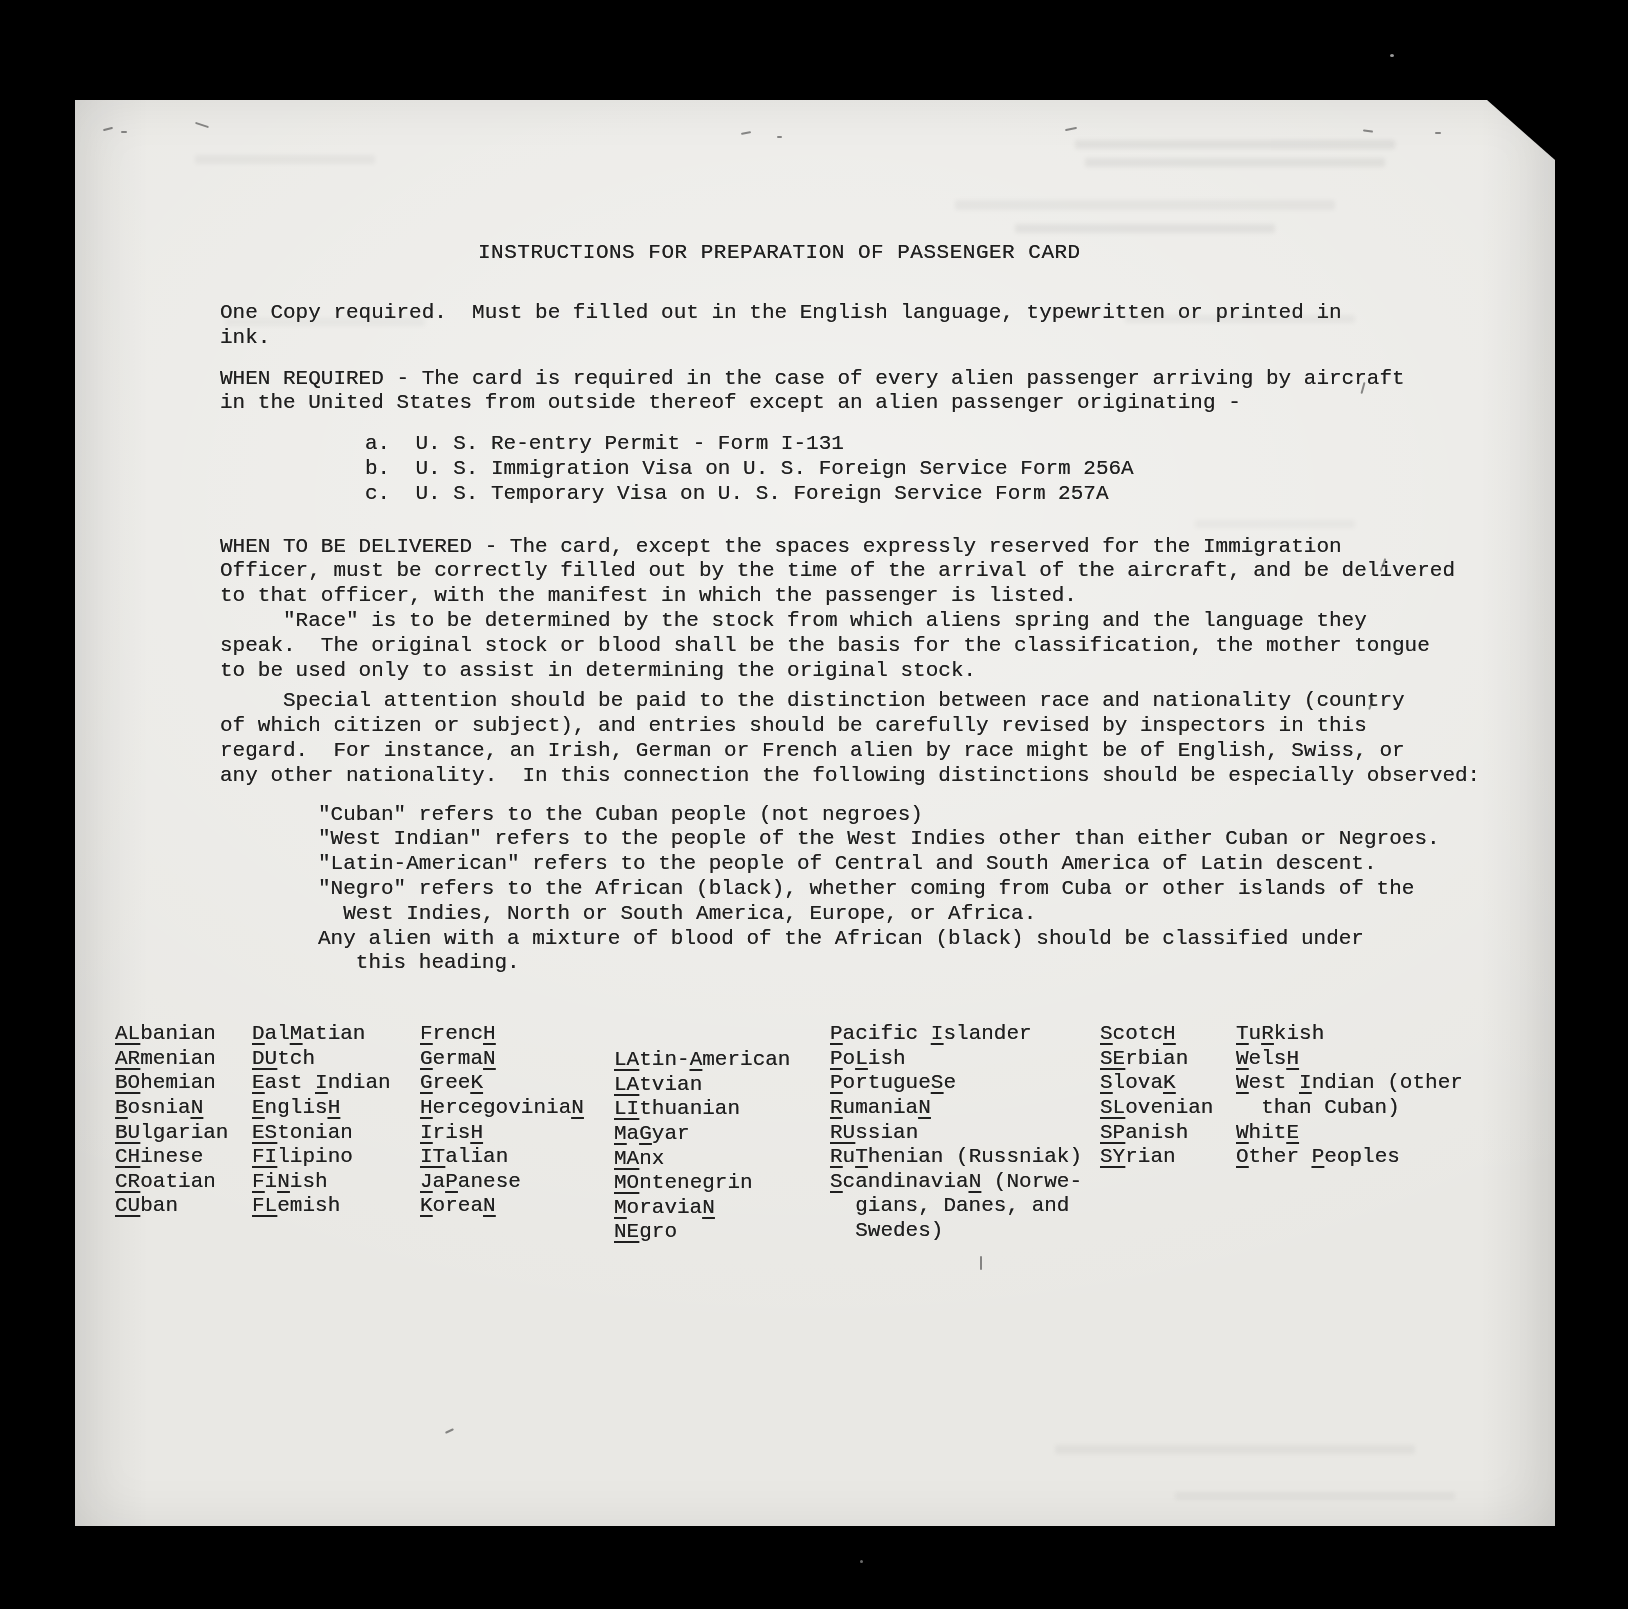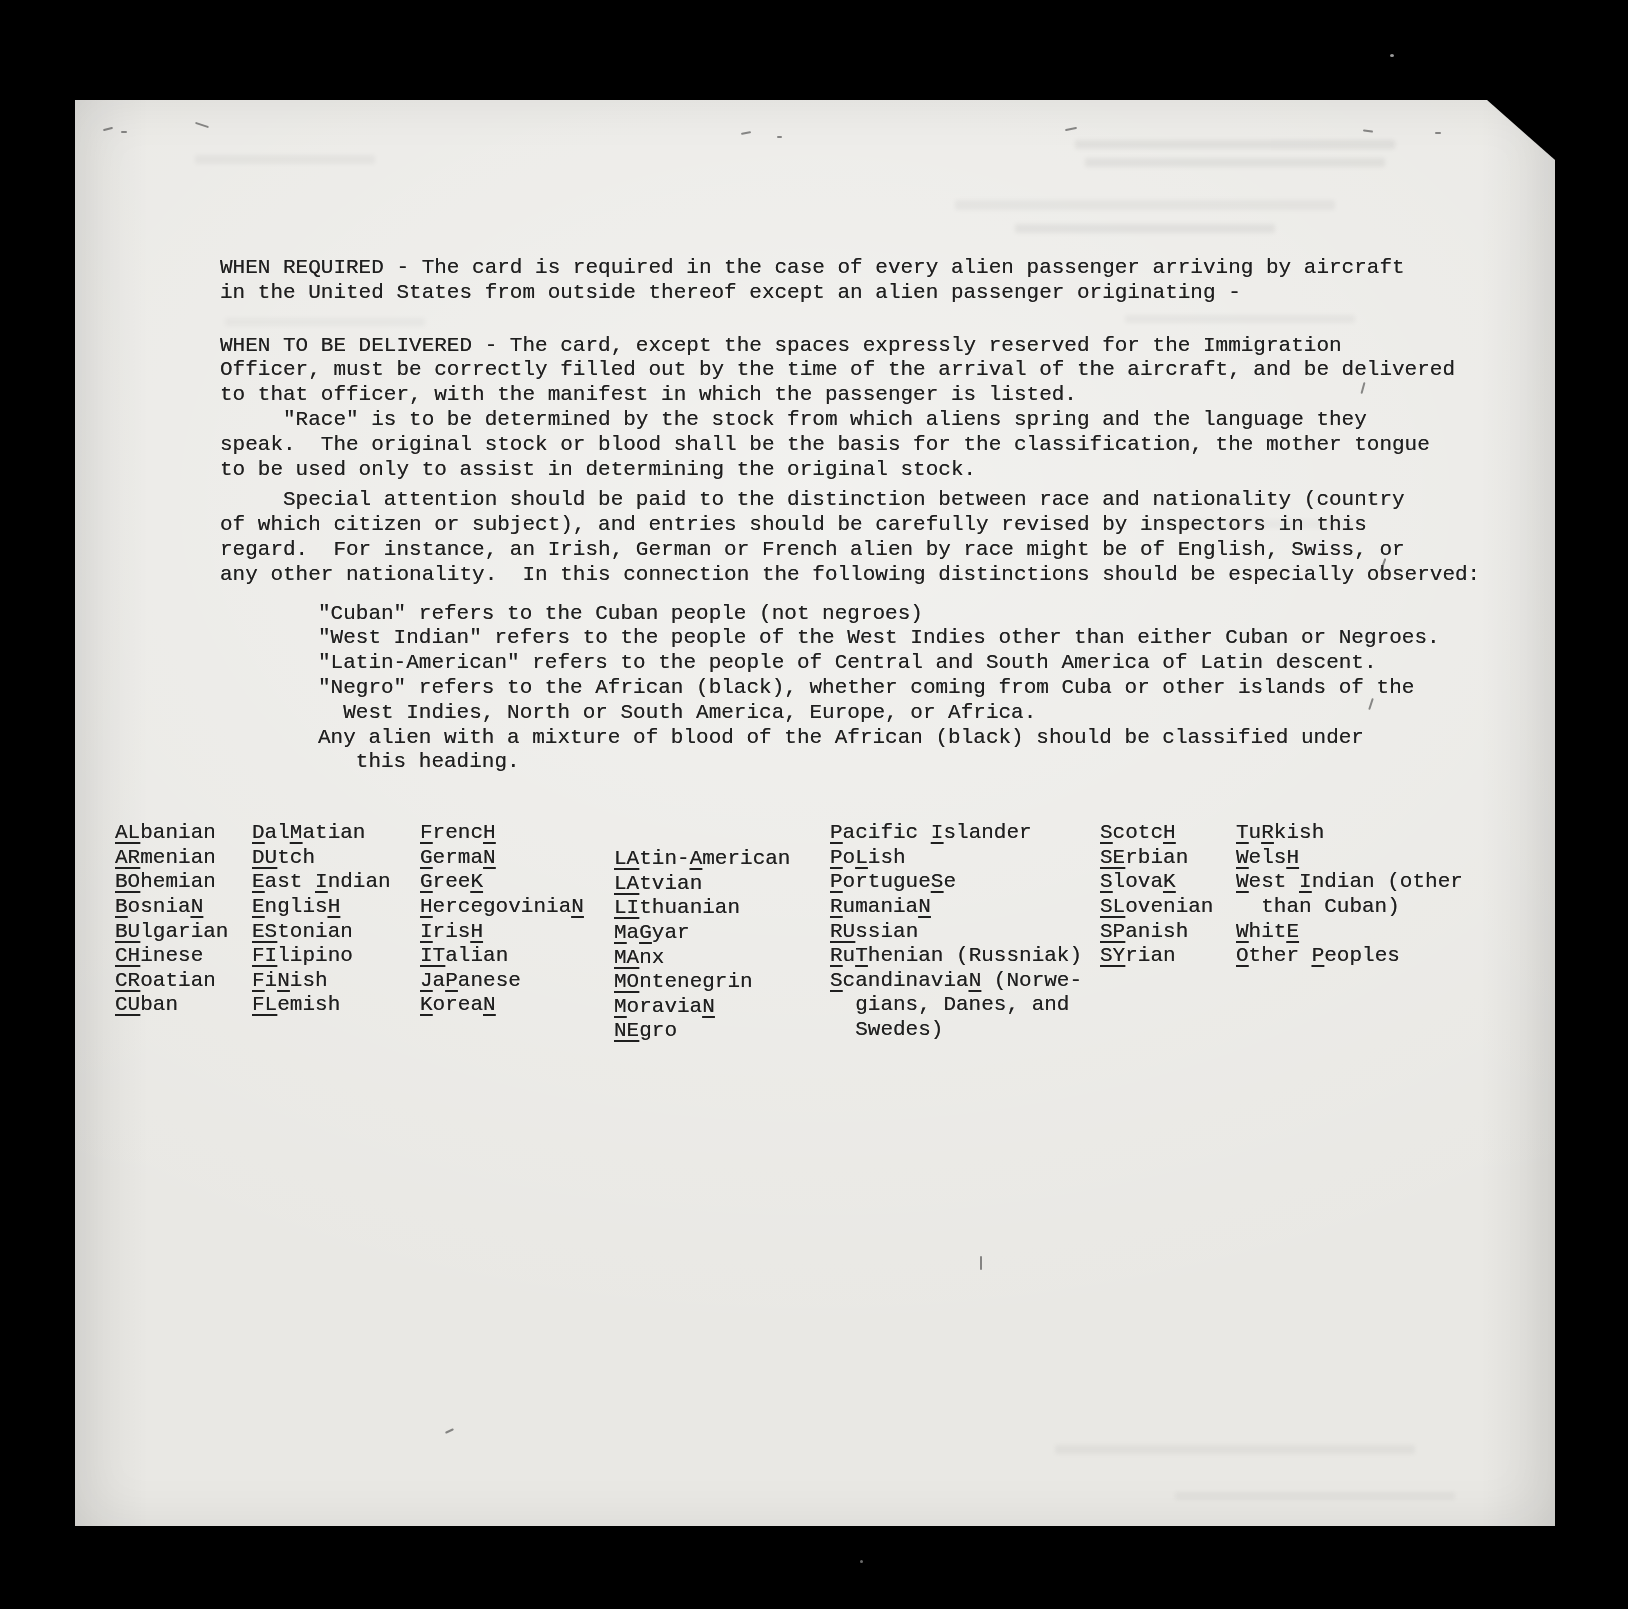--- a/index.html
+++ b/index.html
@@ -123,26 +123,32 @@
     <div class="mk mk6"></div>
     <div class="mk mk7"></div>
     <div class="mk mk8"></div>
     <div class="mk mk9"></div>
     <div class="mk mk10"></div>
     <div class="mk mk11"></div>
     <div class="mk mk12"></div>
     <div class="mk mk13"></div>
   </div>
 
-
+  <h1 class="title">INSTRUCTIONS FOR PREPARATION OF PASSENGER CARD</h1>
+
+  <p class="para p-intro">One Copy required.  Must be filled out in the English language, typewritten or printed in
+ink.</p>
 
   <p class="para p-whenreq">WHEN REQUIRED - The card is required in the case of every alien passenger arriving by aircraft
 in the United States from outside thereof except an alien passenger originating -</p>
 
 
+  <p class="para p-documents">a.  U. S. Re-entry Permit - Form I-131
+b.  U. S. Immigration Visa on U. S. Foreign Service Form 256A
+c.  U. S. Temporary Visa on U. S. Foreign Service Form 257A</p>
 
   <p class="para p-whendel">WHEN TO BE DELIVERED - The card, except the spaces expressly reserved for the Immigration
 Officer, must be correctly filled out by the time of the arrival of the aircraft, and be delivered
 to that officer, with the manifest in which the passenger is listed.</p>
 
 
   <p class="para p-racedet">     "Race" is to be determined by the stock from which aliens spring and the language they
 speak.  The original stock or blood shall be the basis for the classification, the mother tongue
 to be used only to assist in determining the original stock.</p>
 

